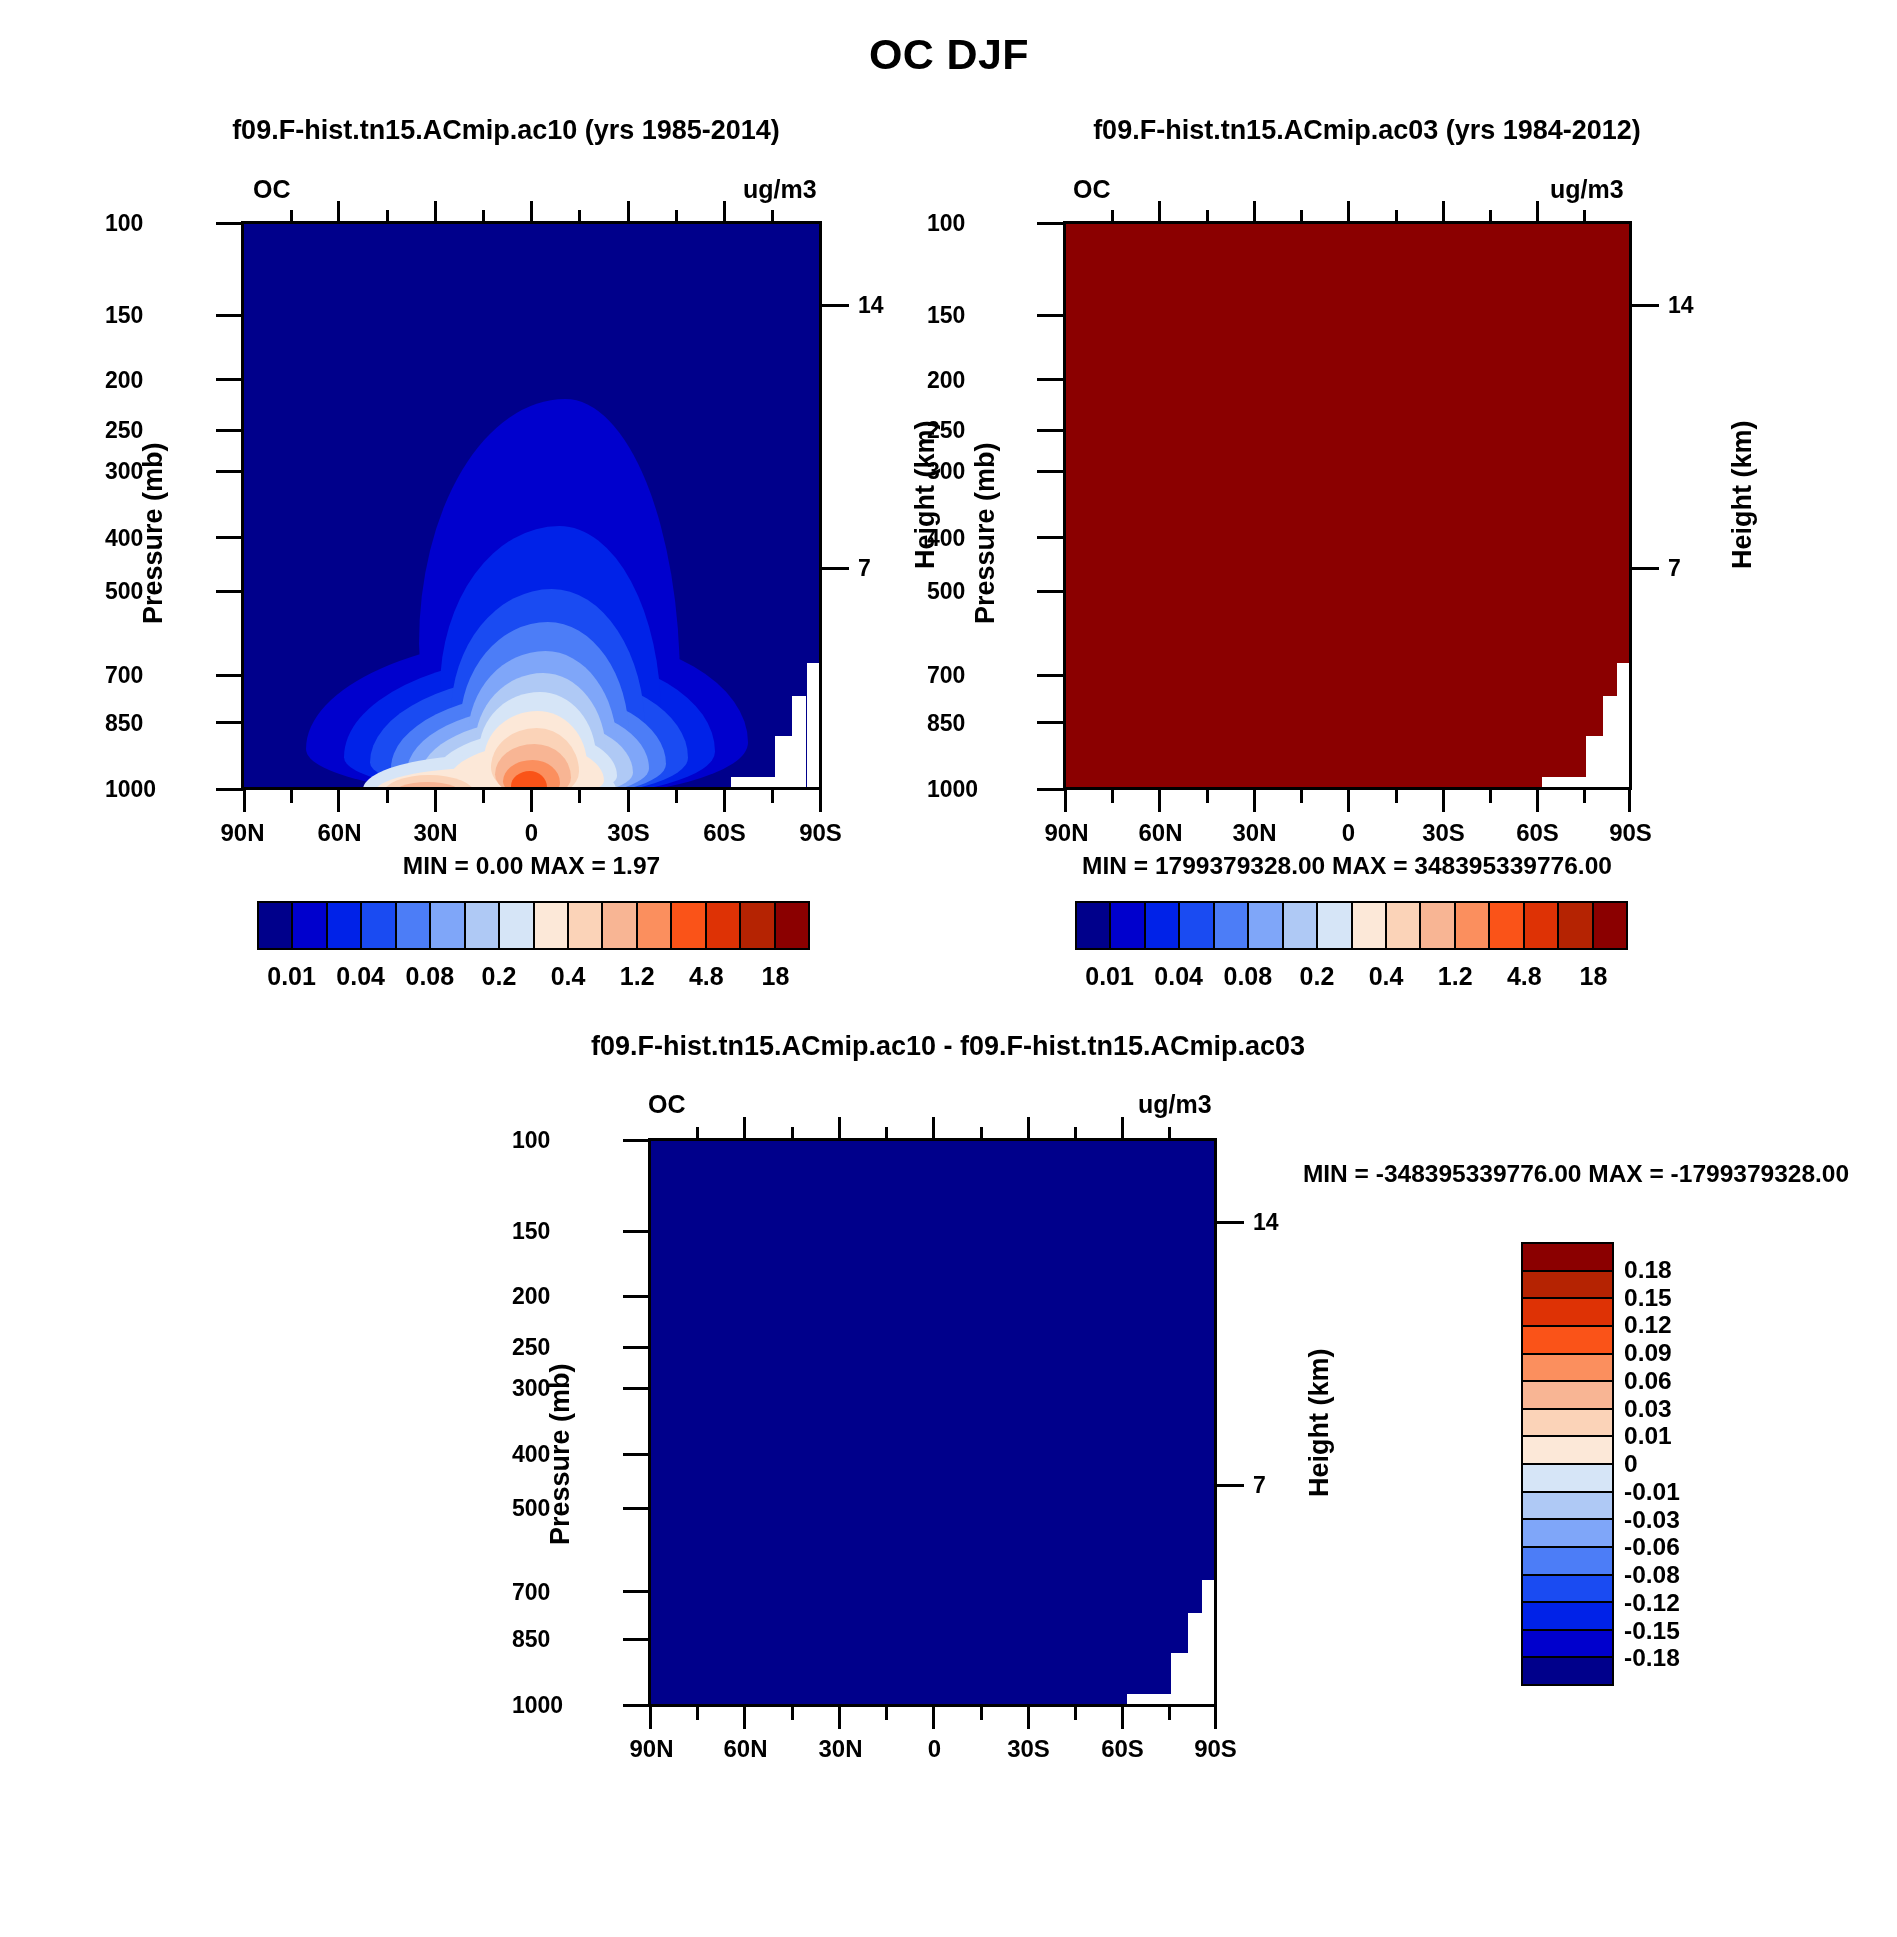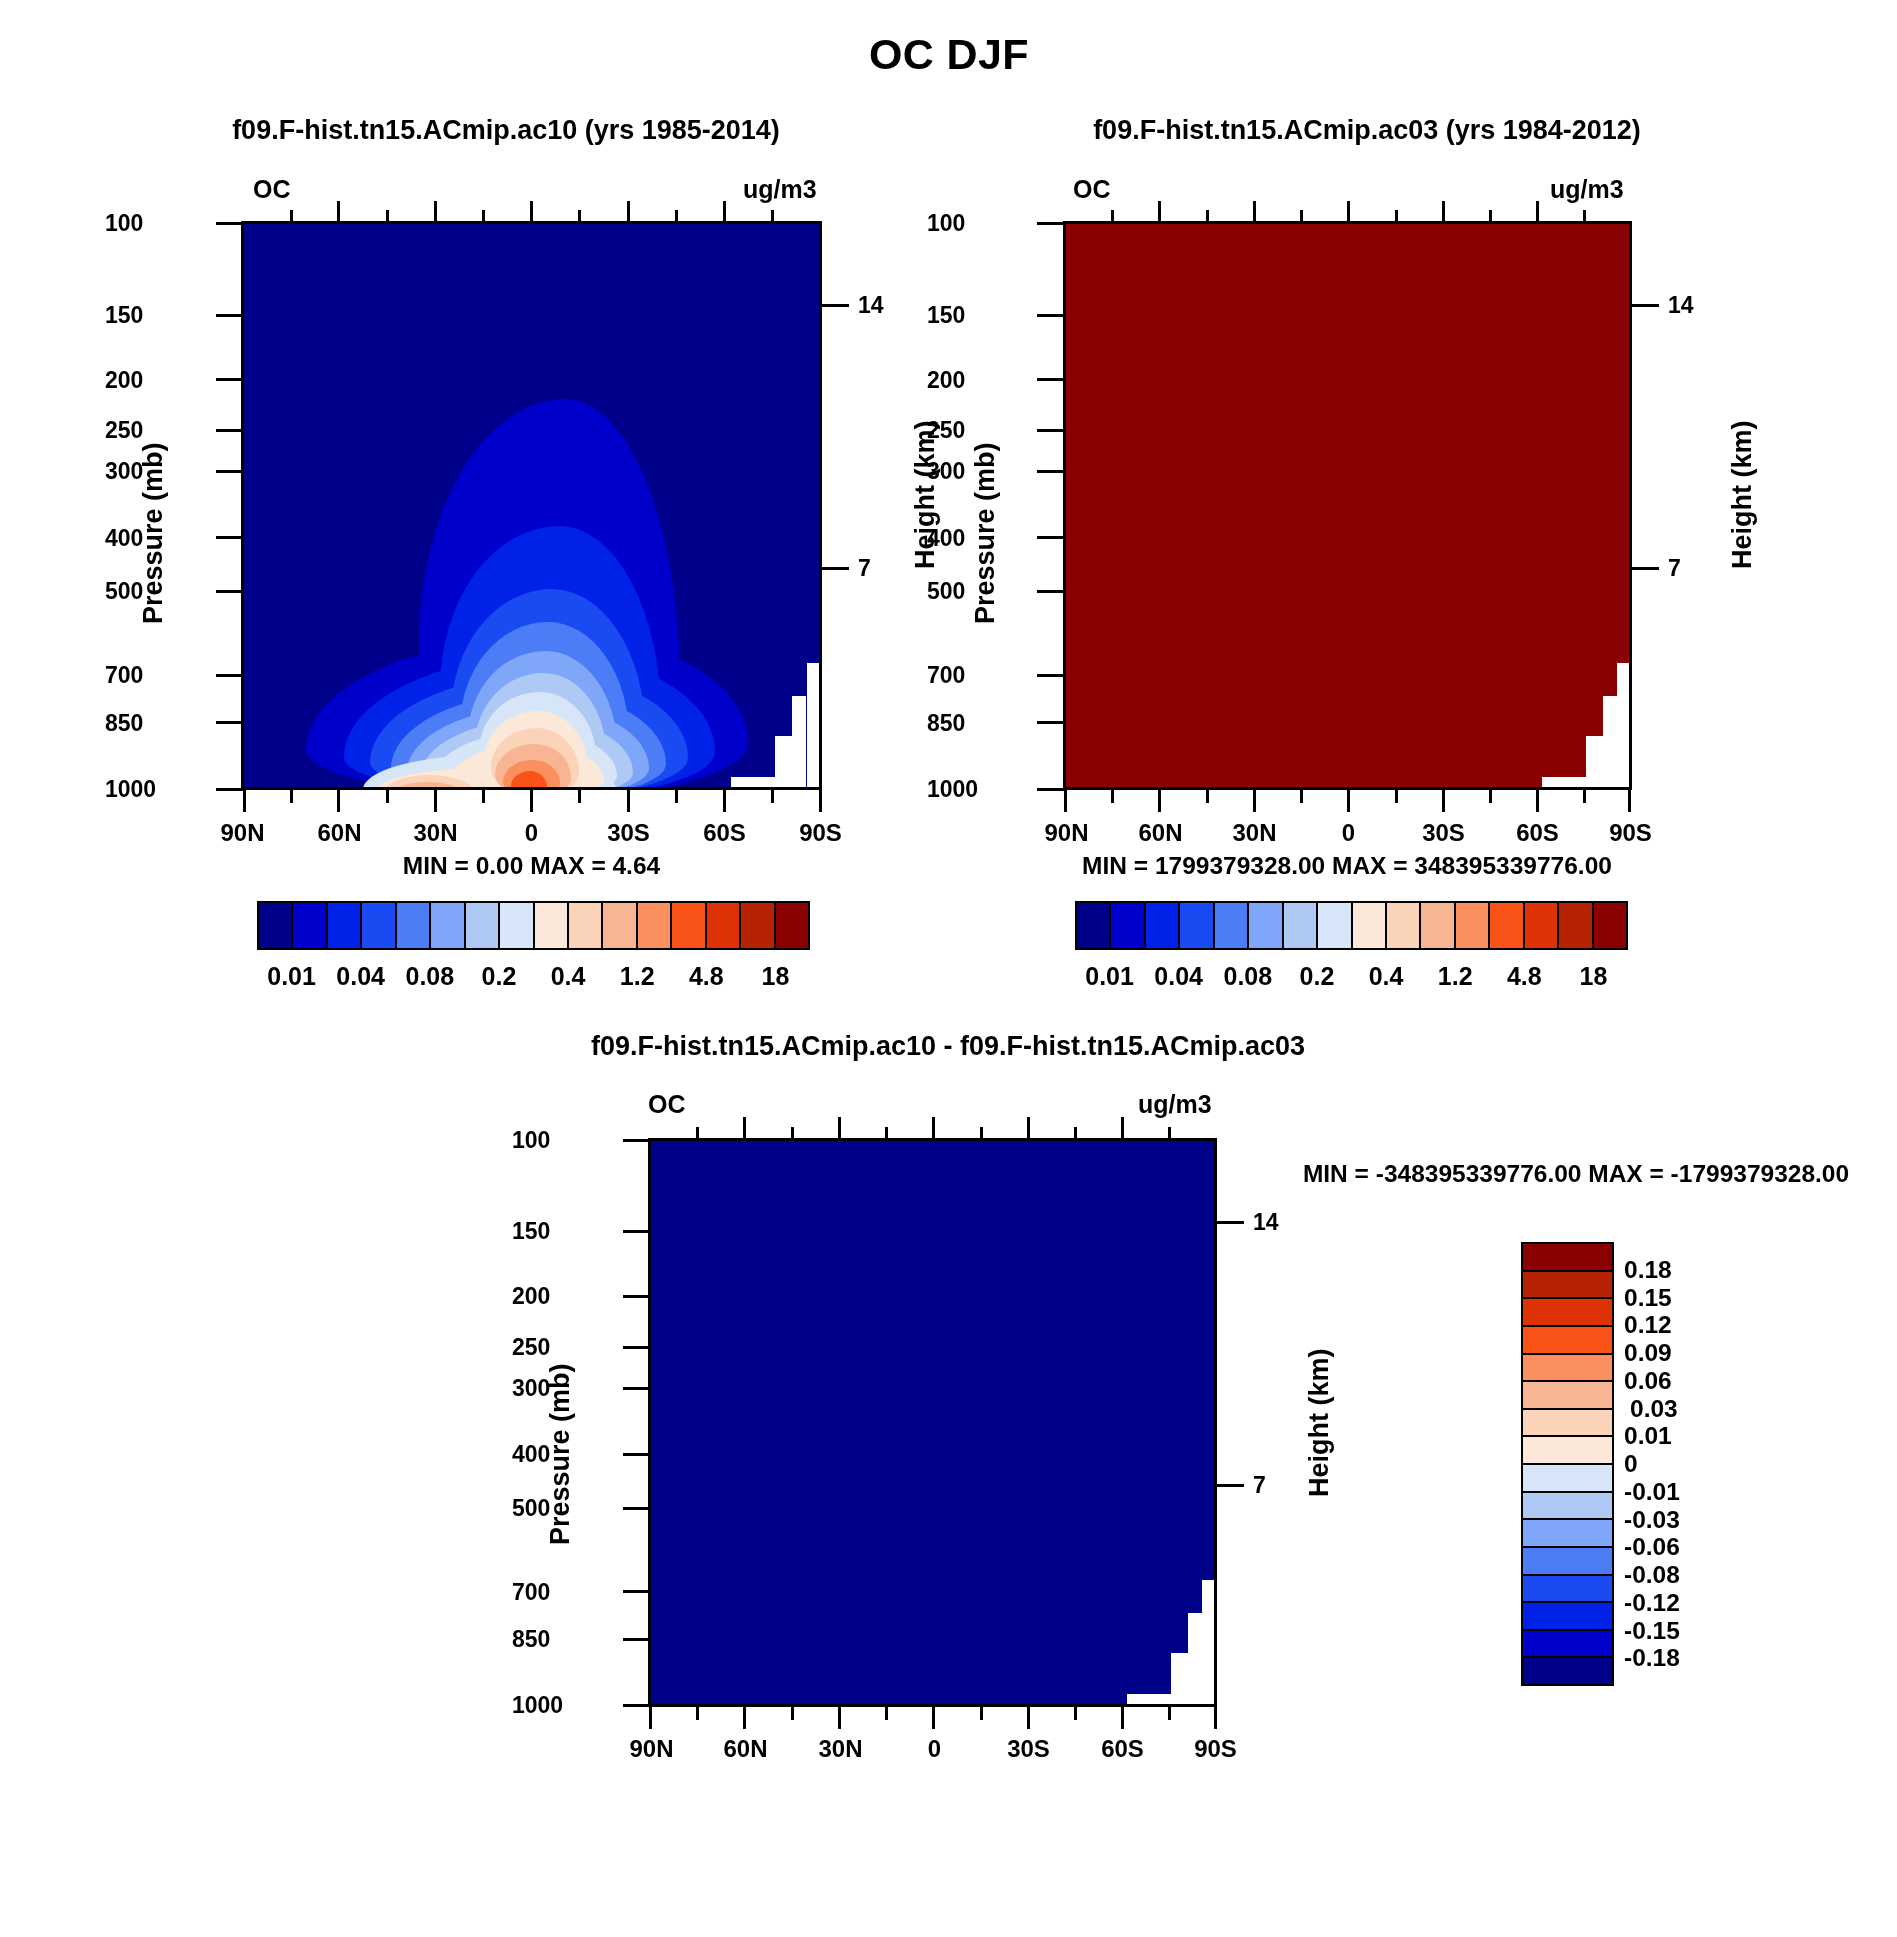--- a/index.html
+++ b/index.html
@@ -268,21 +268,21 @@
     <div class="tick tick-v" style="left:627px;top:201px;height:22px;"></div>
     <div class="tick tick-v" style="left:723px;top:201px;height:22px;"></div>
     <div class="tick tick-v" style="left:290px;top:210px;height:12.6px;"></div>
     <div class="tick tick-v" style="left:386px;top:210px;height:12.6px;"></div>
     <div class="tick tick-v" style="left:482px;top:210px;height:12.6px;"></div>
     <div class="tick tick-v" style="left:578px;top:210px;height:12.6px;"></div>
     <div class="tick tick-v" style="left:675px;top:210px;height:12.6px;"></div>
     <div class="tick tick-v" style="left:771px;top:210px;height:12.6px;"></div>
   </div>
 
-  <div class="minmax" style="left:241px;top:852px;width:581px;">MIN =   0.00  MAX =   4.64</div>
+  <div class="minmax" style="left:241px;top:852px;width:581px;">MIN =   0.00  MAX =   1.97</div>
 
   <div class="cbar-h" style="left:257px;top:901px;width:553px;height:49px;">
       <div class="cell" style="background: rgb(0, 0, 139);"></div>
       <div class="cell" style="background: rgb(0, 0, 205);"></div>
       <div class="cell" style="background: rgb(0, 34, 232);"></div>
       <div class="cell" style="background: rgb(26, 75, 242);"></div>
       <div class="cell" style="background: rgb(76, 125, 247);"></div>
       <div class="cell" style="background: rgb(127, 166, 249);"></div>
       <div class="cell" style="background: rgb(175, 201, 245);"></div>
       <div class="cell" style="background: rgb(214, 229, 247);"></div>
@@ -532,21 +532,21 @@
       <div class="cell" style="background: rgb(0, 34, 232);"></div>
       <div class="cell" style="background: rgb(0, 0, 205);"></div>
       <div class="cell" style="background: rgb(0, 0, 139);"></div>
     </div>
   <div class="cbar-v-labels" style="left:1624px;top:1242px;width:158px;height:444px;">
       <span style="top: 6.25%; left: 0px;">0.18</span>
       <span style="top: 12.5%; left: 0px;">0.15</span>
       <span style="top: 18.75%; left: 0px; text-align: center;">0.12</span>
       <span style="top: 25%; left: 0px;">0.09</span>
       <span style="top: 31.25%; left: 0px;">0.06</span>
-      <span style="top: 37.5%; left: 6px; text-align: center;">0.03</span>
+      <span style="top: 37.5%; left: 0px; text-align: center;">0.03</span>
       <span style="top: 43.75%; left: 0px;">0.01</span>
       <span style="top: 50%; left: 0px;">0</span>
       <span style="top: 56.25%; left: 0px;">-0.01</span>
       <span style="top: 62.5%; left: 0px;">-0.03</span>
       <span style="top: 68.75%; left: 0px;">-0.06</span>
       <span style="top: 75%; left: 0px;">-0.08</span>
       <span style="top: 81.25%; left: 0px;">-0.12</span>
       <span style="top: 87.5%; left: 0px;">-0.15</span>
       <span style="top: 93.75%; left: 0px;">-0.18</span>
     </div>

